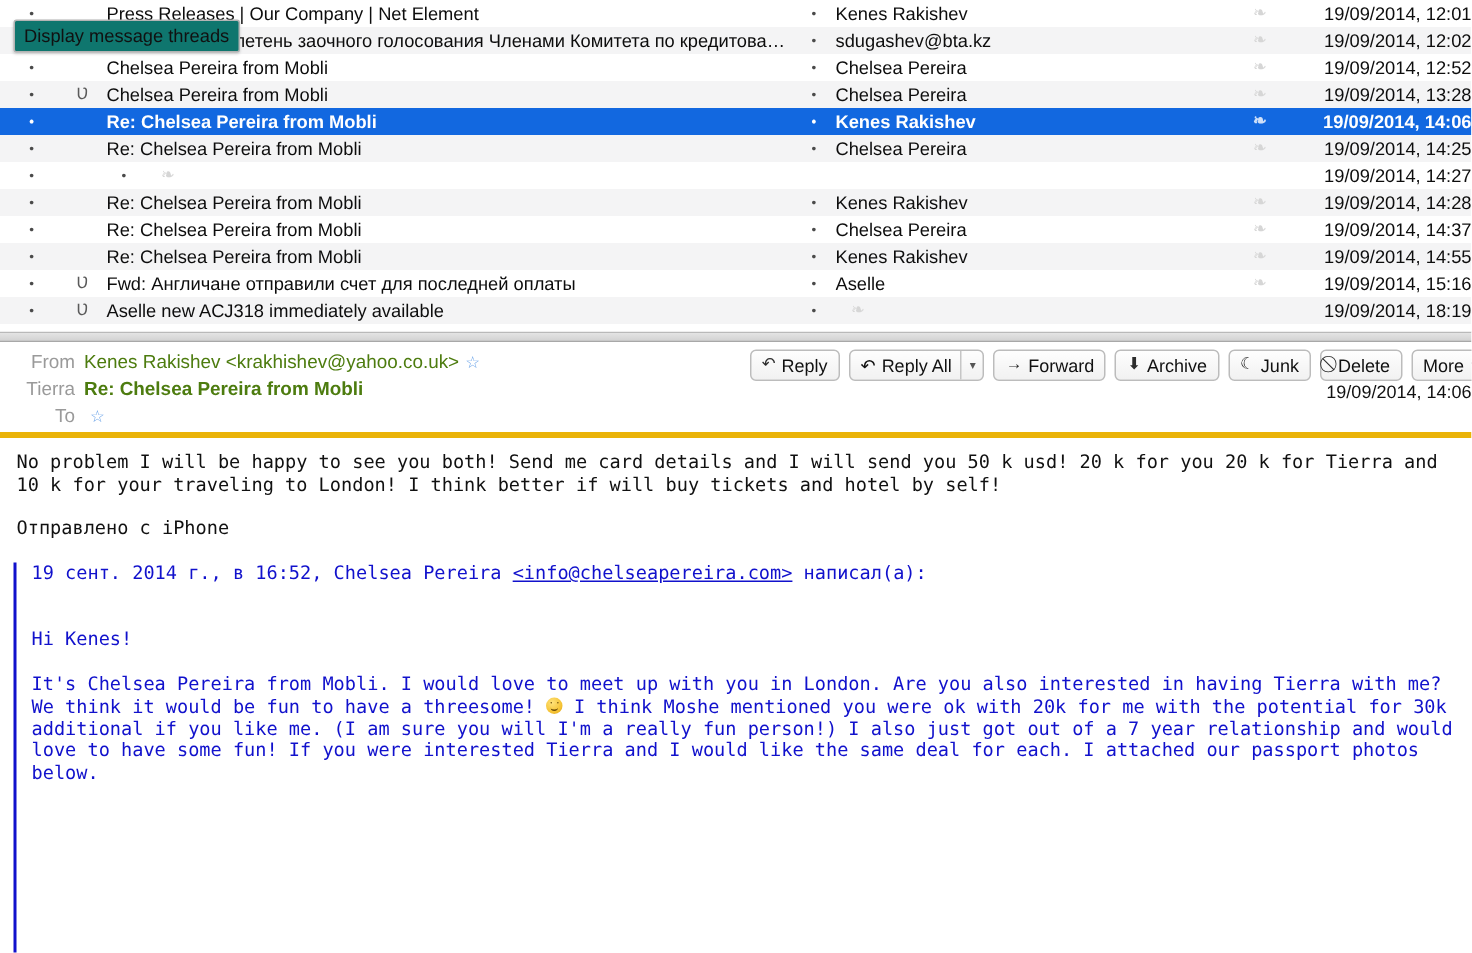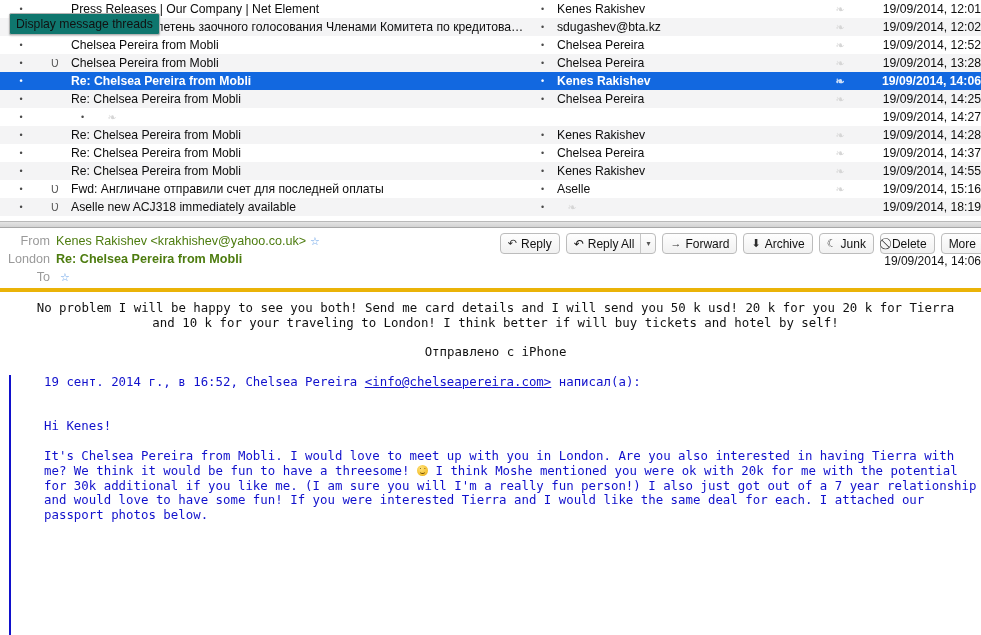--- a/index.html
+++ b/index.html
@@ -238,39 +238,37 @@
     padding: 9px 0 0 0;
     font-family: "DejaVu Sans Mono", "Liberation Mono", monospace;
     font-size: 12.4px;
     line-height: 14.8px;
     color: #111111;
     height: 356px;
     box-sizing: border-box;
     overflow: hidden;
   }
   .body-para {
-    padding: 0 14px 0 24px;
+    padding: 0 14px 0 11px;
     white-space: pre-wrap;
     word-wrap: break-word;
-    text-align: center;
   }
   .spacer { height: 14.8px; }
   #quote-block {
     margin-top: 14.8px;
     border-left: 2px solid #1111cc;
     padding-left: 10px;
     margin-left: 9px;
     color: #1111cc;
     height: 100%;
     box-sizing: border-box;
   }
   .q-para {
     white-space: pre-wrap;
     word-wrap: break-word;
-    margin-left: 23px;
   }
   .q-link {
     color: #1111cc;
     text-decoration: underline;
   }
   .emoji {
     display: inline-block;
     width: 11px;
     height: 11px;
     border-radius: 50%;
@@ -418,21 +416,21 @@
 
 <div id="header-pane">
 
   <div class="hdr-line">
     <span class="hdr-label">From</span>
     <span class="hdr-value">Kenes Rakishev &lt;krakhishev@yahoo.co.uk&gt;</span>
     <span class="star-icon">☆</span>
   </div>
 
   <div class="hdr-line">
-    <span class="hdr-label">London</span>
+    <span class="hdr-label">Tierra</span>
     <span class="hdr-value bold">Re: Chelsea Pereira from Mobli</span>
   </div>
 
   <div class="hdr-line">
     <span class="hdr-label">To</span>
     <span class="star-icon">☆</span>
   </div>
 
   <div id="toolbar">
     <div class="tb-btn">

